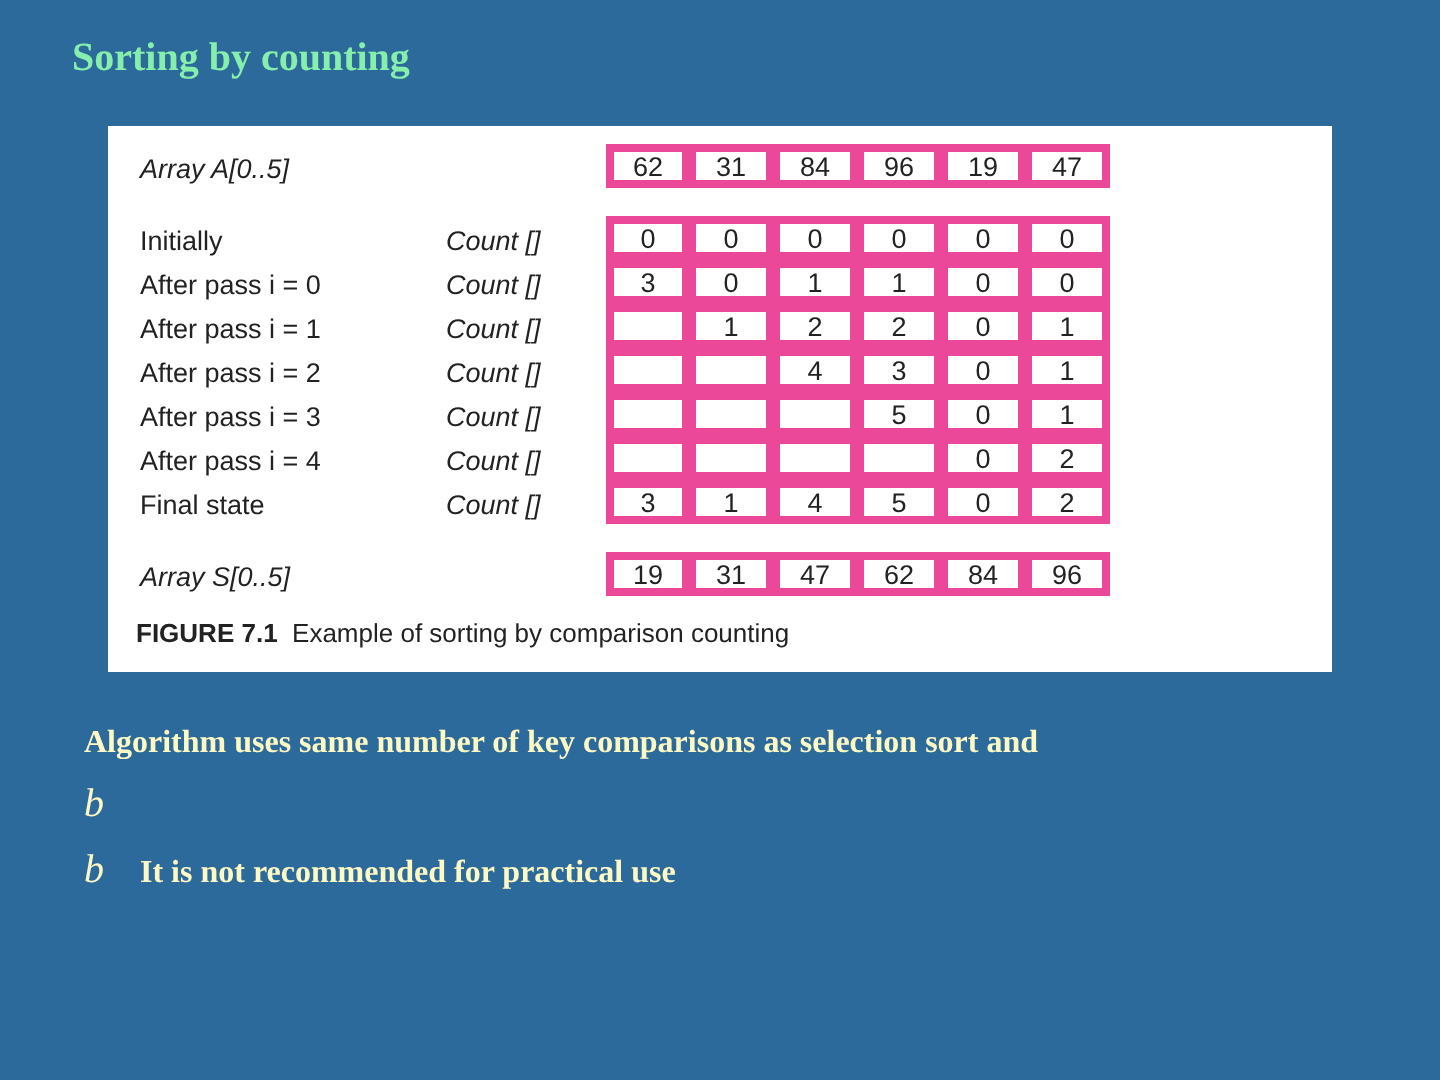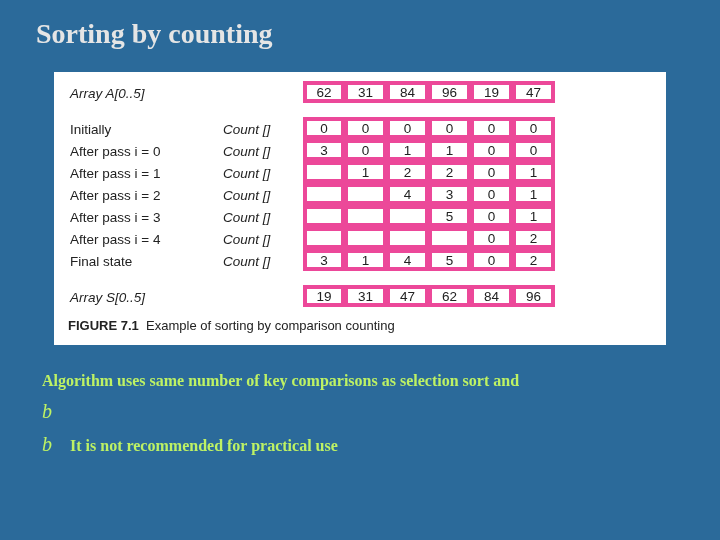--- a/index.html
+++ b/index.html
@@ -9,23 +9,23 @@
     font-family: Georgia, 'Times New Roman', serif;
     color: #000;
   }
   .slide {
     width: 720px;
     height: 540px;
     padding: 18px 36px 20px 36px;
     position: relative;
   }
   .title {
-    font-size: 28px;
+    font-size: 20px;
     font-weight: bold;
-    color: #e5e5e5;
+    color: #86efac;
     margin-bottom: 22px;
   }
   .figure-panel {
     background: #fff;
     width: 612px;
     margin: 0 auto 24px auto;
     padding: 10px 14px 12px 14px;
     font-family: Arial, Helvetica, sans-serif;
     font-size: 13.5px;
     color: #222;
@@ -54,21 +54,21 @@
   .ital { font-style: italic; }
   .caption {
     margin-top: 10px;
     font-size: 13px;
   }
   .caption .fw { font-weight: bold; text-align: right; }
   .notes {
     font-family: Georgia, 'Times New Roman', serif;
     font-size: 16px;
     font-weight: bold;
-    color: #bef264;
+    color: #fef9c3;
     line-height: 1.55;
     padding-left: 6px;
   }
   .bul-row {
     display: flex;
     align-items: baseline;
     gap: 10px;
     margin-top: 2px;
   }
   .bul {

